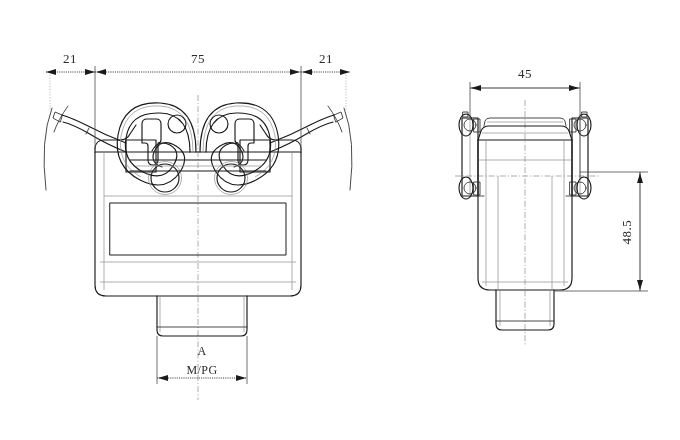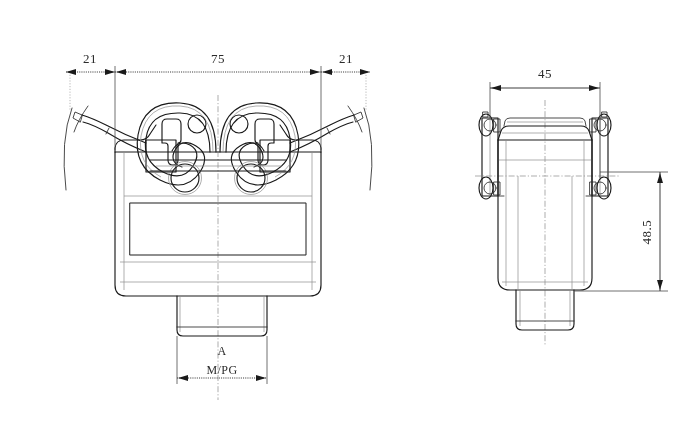--- a/index.html
+++ b/index.html
@@ -11,21 +11,20 @@
     width: 680px;
     height: 440px;
     font-family: "Liberation Serif", serif;
     overflow: hidden;
   }
   #drawing-root {
     position: relative;
     width: 572px;
     height: 440px;
     background: #ffffff;
-    padding-left: 20px;
   }
   svg#tech-drawing {
     display: block;
     width: 680px;
     height: 440px;
   }
   .outline {
     fill: none;
     stroke: #1a1a1a;
     stroke-width: 1.15;

